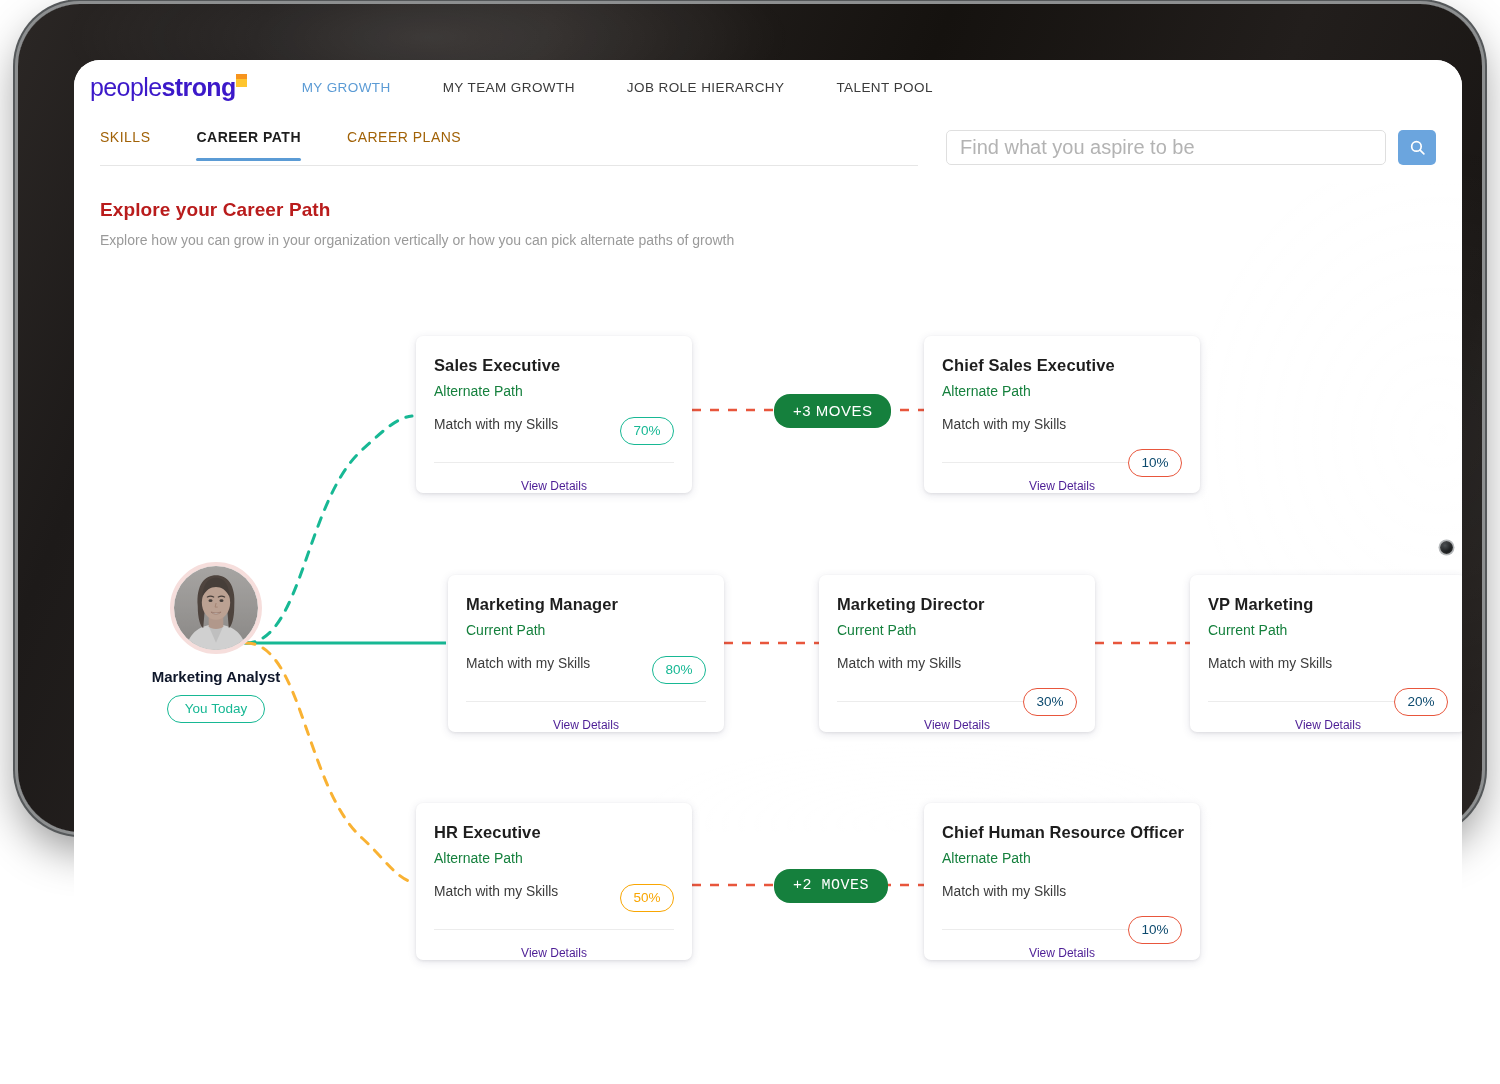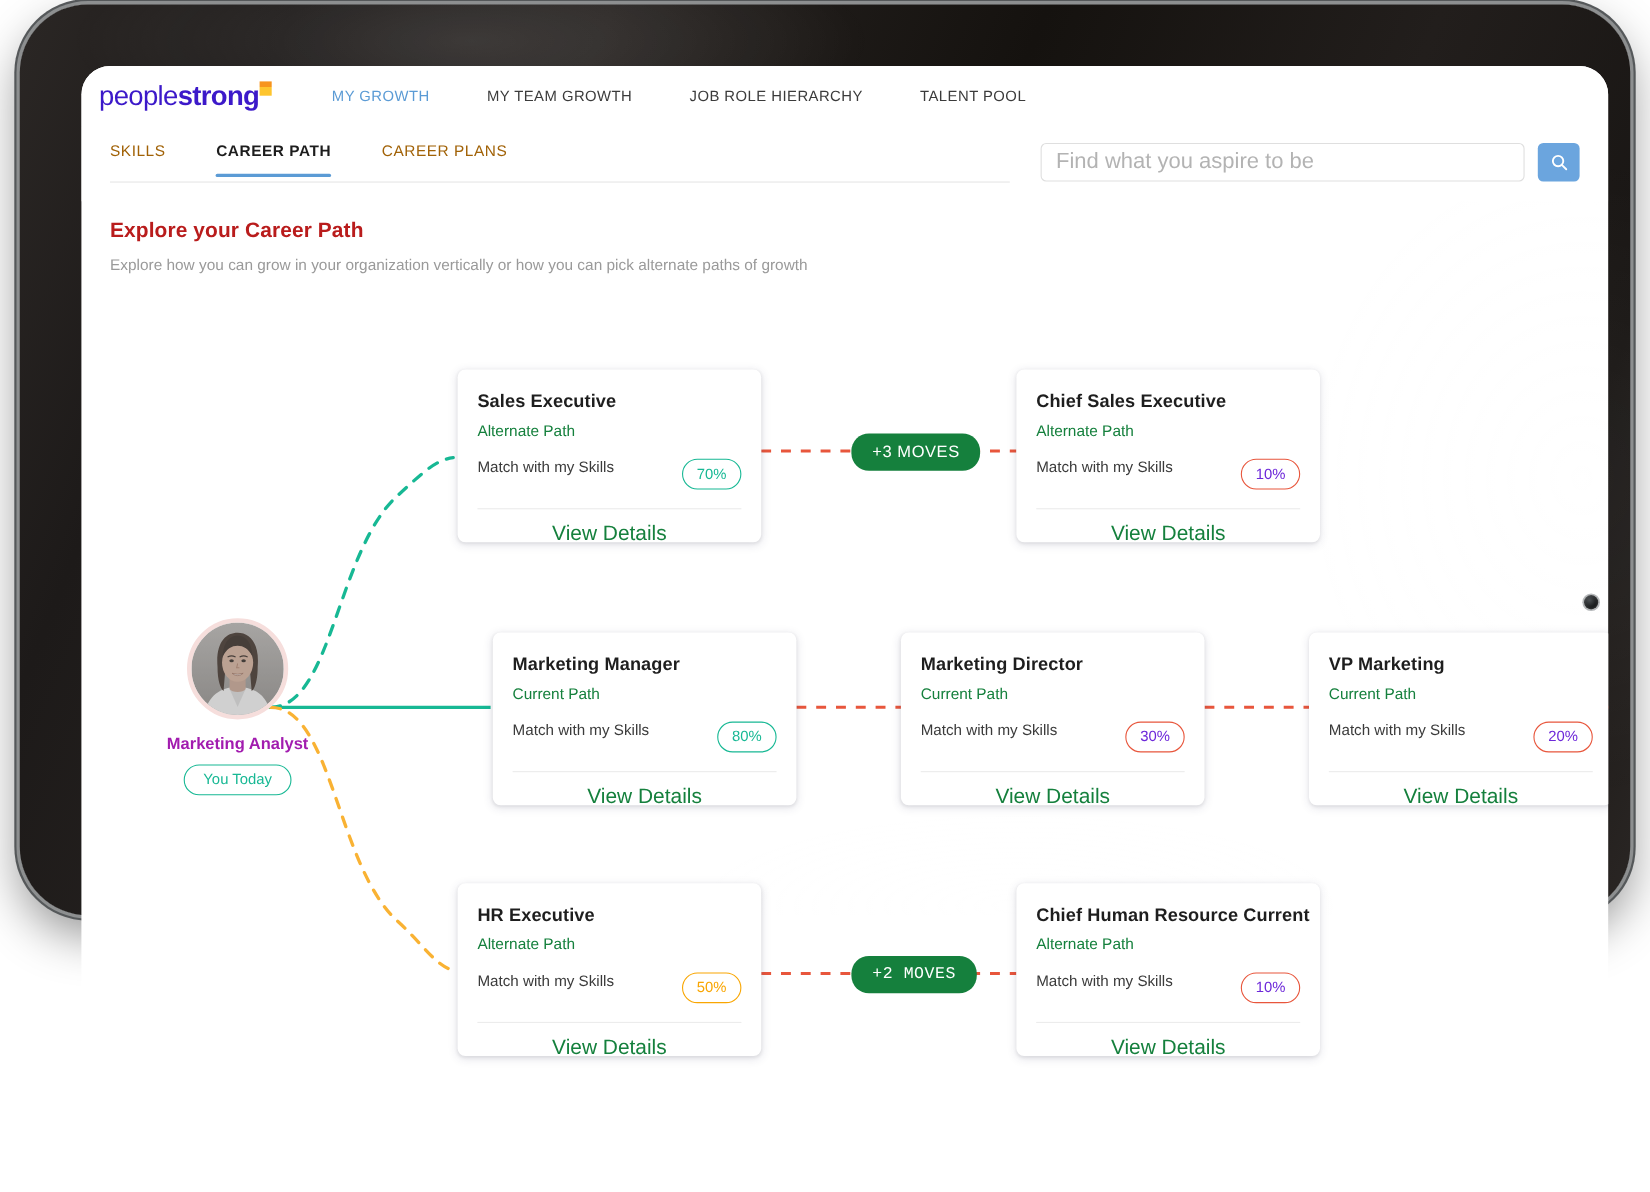--- a/index.html
+++ b/index.html
@@ -220,21 +220,21 @@
     background: #d9d6d4;
     overflow: hidden;
     position: relative;
     box-shadow: 0 0 0 1px #fff inset;
   }
   #avatar svg { display: block; width: 100%; height: 100%; }
   #avatar-label {
     margin-top: 14px;
     font-size: 15px;
     font-weight: 700;
-    color: #a21caf;
+    color: #0f172a;
   }
   #avatar-badge {
     display: inline-block;
     margin-top: 10px;
     padding: 5px 17px 6px;
     border: 1.6px solid #17b894;
     border-radius: 16px;
     color: #17b894;
     font-size: 13.5px;
     background: #fff;
@@ -272,34 +272,34 @@
   .pill {
     min-width: 54px;
     padding: 5px 10px 6px;
     border-radius: 16px;
     border: 1.7px solid;
     font-size: 13.5px;
     text-align: center;
     background: #fff;
   }
   .pill.green  { border-color:#17b894; color:#17b894; }
-  .pill.red    { border-color:#e8563c; color:#6d28d9; }
+  .pill.red    { border-color:#e8563c; color:#0c4a6e;margin-top:32px; }
   .pill.amber  { border-color:#f9a602; color:#f9a602; }
   .card-divider {
     margin-top: 13px;
     height: 1px;
     background: #ececec;
   }
   .card-action {
     height: 45px;
     display: flex;
     align-items: center;
     justify-content: center;
-    font-size: 19px;
-    color: #15803d;
+    font-size: 12px;
+    color: #4c1d95;
     cursor: pointer;
   }
 
   
   .moves-badge {
     position: absolute;
     z-index: 4;
     background: #15803d;
     color: #fff;
     font-size: 15px;
@@ -481,21 +481,21 @@
         <div class="card-sub">Alternate Path</div>
         <div class="card-matchrow">
           <span class="card-matchlabel">Match with my Skills</span>
           <span class="pill amber">50%</span>
         </div>
         <div class="card-divider"></div>
         <div class="card-action">View Details</div>
       </div>
 
       <div class="card" style="left:850px;top:603px;width:276px;height:157px;">
-        <div class="card-title">Chief Human Resource Current</div>
+        <div class="card-title">Chief Human Resource Officer</div>
         <div class="card-sub">Alternate Path</div>
         <div class="card-matchrow">
           <span class="card-matchlabel">Match with my Skills</span>
           <span class="pill red">10%</span>
         </div>
         <div class="card-divider"></div>
         <div class="card-action">View Details</div>
       </div>
 
       <div class="moves-badge" style="left:700px;top:194px;">+3 MOVES</div>

